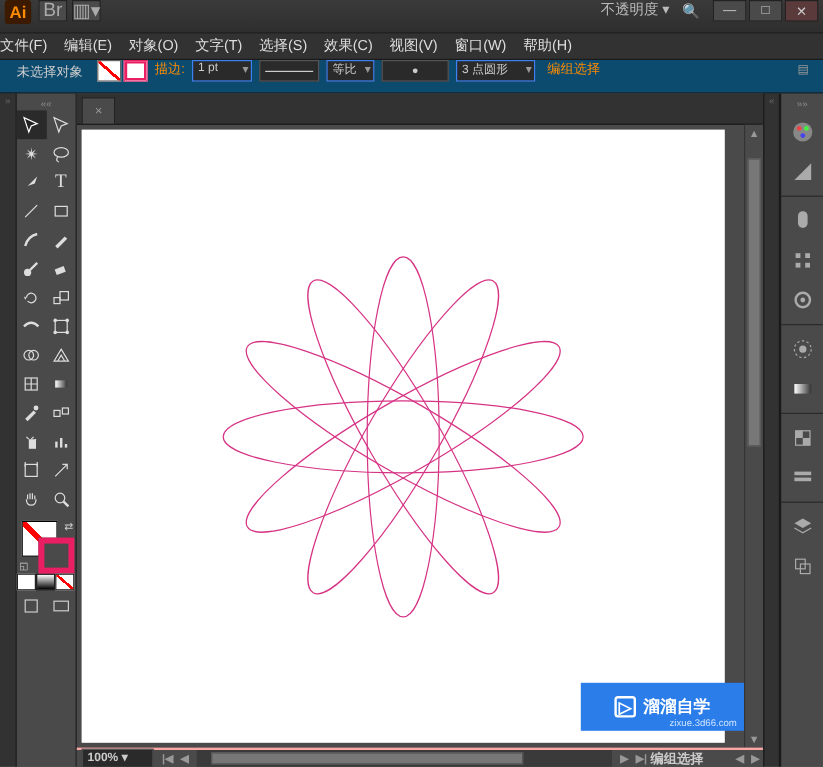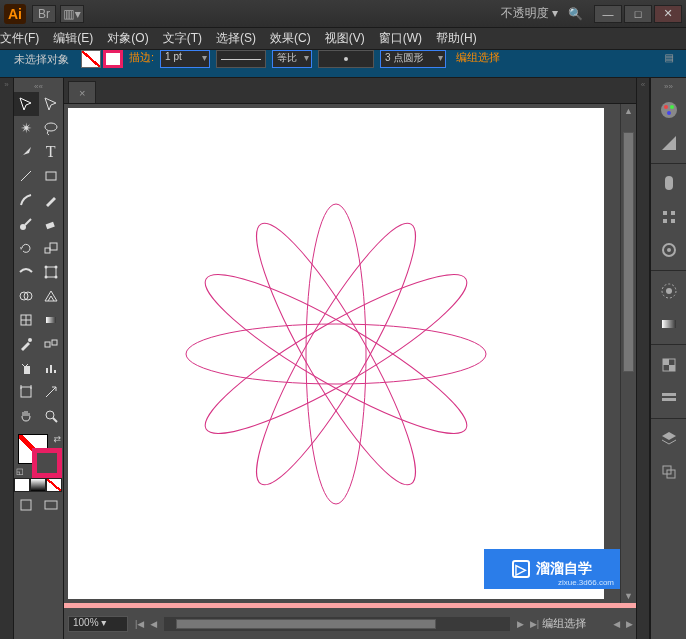--- a/index.html
+++ b/index.html
@@ -1,20 +1,20 @@
 <!DOCTYPE html>
 <html><head>
 <meta charset="utf-8">
 <style>
 * { margin: 0; padding: 0; box-sizing: border-box; font-family: "Microsoft YaHei", sans-serif; }
 body { background: #323232; width: 686px; height: 639px; overflow: hidden; font-size: 12px; color: #ccc; }
 
-.titlebar { height: 28px; background: linear-gradient(#3a3a3a,#2e2e2e); display: flex; align-items: center; padding: 12px 4px; border-bottom: 1px solid #1a1a1a; }
+.titlebar { height: 28px; background: linear-gradient(#3a3a3a,#2e2e2e); display: flex; align-items: flex-start; padding: 0 4px; border-bottom: 1px solid #1a1a1a; }
 .ai-logo { width: 22px; height: 20px; background: #3b1a00; color: #ff8c00; font-weight: bold; font-size: 14px; display: flex; align-items: center; justify-content: center; border-radius: 3px; margin-right: 6px; }
-.title-btn { width: 24px; height: 18px; background: #4a4a4a; border: 1px solid #222; margin-right: 4px; display: flex; align-items: center; justify-content: center; color: #aaa; font-size: 12px; }
+.title-btn { width: 24px; height: 18px; background: #4a4a4a; border: 1px solid #222; margin-right: 4px; display: flex; align-items: center; justify-content: center; color: #aaa; font-size: 16px; }
 .title-spacer { flex: 1; }
 .workspace-label { color: #bbb; font-size: 12px; margin-right: 8px; }
 .search-icon { width: 20px; height: 18px; display: flex; align-items: center; justify-content: center; color: #999; margin-right: 6px; }
 .win-controls { display: flex; }
 .win-btn { width: 28px; height: 18px; background: #4a4a4a; border: 1px solid #222; margin-left: 2px; display: flex; align-items: center; justify-content: center; color: #ccc; font-size: 11px; }
 .win-btn.close { background: #5a3a3a; }
 
 .menubar { height: 22px; background: #323232; display: flex; align-items: center; padding: 0 0; gap: 14px; border-bottom: 1px solid #1a1a1a; }
 .menubar span { color: #ddd; font-size: 12px; cursor: default; }
 
@@ -60,21 +60,21 @@
 .doc-area { flex: 1; background: #4a4a4a; display: flex; flex-direction: column; }
 .doc-tabs { height: 26px; background: #323232; display: flex; align-items: flex-end; padding: 0 4px; border-bottom: 1px solid #1a1a1a; }
 .doc-tab { height: 22px; background: #4a4a4a; border: 1px solid #222; border-bottom: none; padding: 3px 10px; font-size: 11px; color: #ddd; display: flex; align-items: center; gap: 6px; }
 .doc-tab .x { color: #999; font-size: 11px; }
 .canvas-wrap { flex: 1; display: flex; }
 .canvas-scroll { flex: 1; position: relative; overflow: hidden; }
 .canvas { position: absolute; inset: 0; background: #fff; margin: 4px 16px 4px 4px; }
 .scrollbar-v { width: 16px; background: #4a4a4a; display: flex; flex-direction: column; border-left: 1px solid #333; }
 .scroll-thumb-v { background: #777; border: 1px solid #555; margin: 14px 2px 0 2px; height: 240px; }
 .scroll-btn { height: 14px; display: flex; align-items: center; justify-content: center; color: #999; font-size: 9px; }
-.statusbar { height: 36px; background: #4a4a4a; display: flex; align-items: center; border-top: 5px solid #fca5a5; font-size: 11px; }
+.statusbar { height: 16px; background: #4a4a4a; display: flex; align-items: center; border-top: 2px solid #fca5a5; font-size: 11px; font-weight: bold; }
 .zoom-select { width: 60px; height: 16px; background: #2a2a2a; border: 1px solid #555; color: #ccc; margin: 0 4px; padding: 0 4px; font-size: 10px; }
 .sb-nav { color: #999; font-size: 9px; padding: 0 3px; }
 .sb-label { color: #ccc; margin-right: 24px; }
 .scrollbar-h { flex: 1; height: 14px; background: #3a3a3a; display: flex; align-items: center; margin: 0 4px; }
 .scroll-thumb-h { background: #777; border: 1px solid #555; height: 10px; width: 260px; margin-left: 12px; }
 
 .rightdock-l { width: 14px; background: #323232; border-left: 1px solid #1a1a1a; border-right: 1px solid #1a1a1a; }
 .rightpanels { width: 36px; background: #4a4a4a; display: flex; flex-direction: column; padding-top: 2px; gap: 3px; border-left: 1px solid #1a1a1a;}
 .panel-icon { height: 30px; display: flex; align-items: center; justify-content: center; color: #ccc; }
 .panel-icon svg { width: 20px; height: 20px; }

